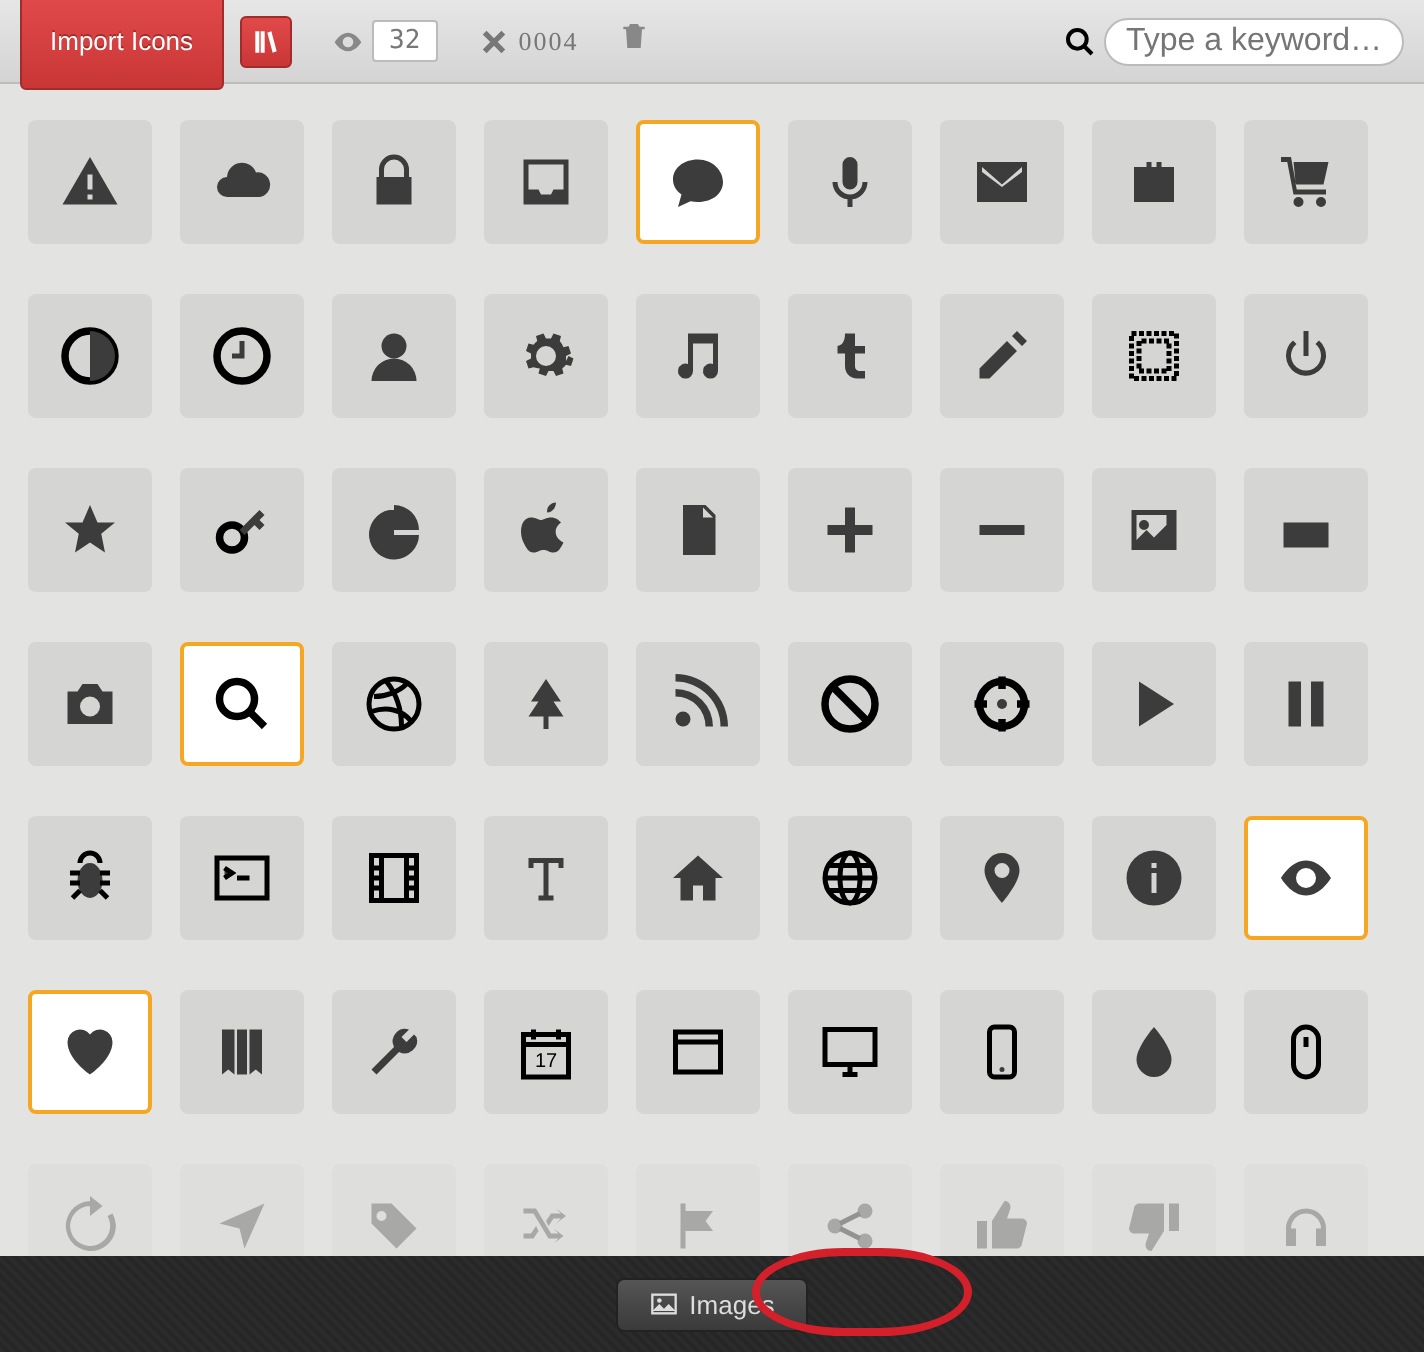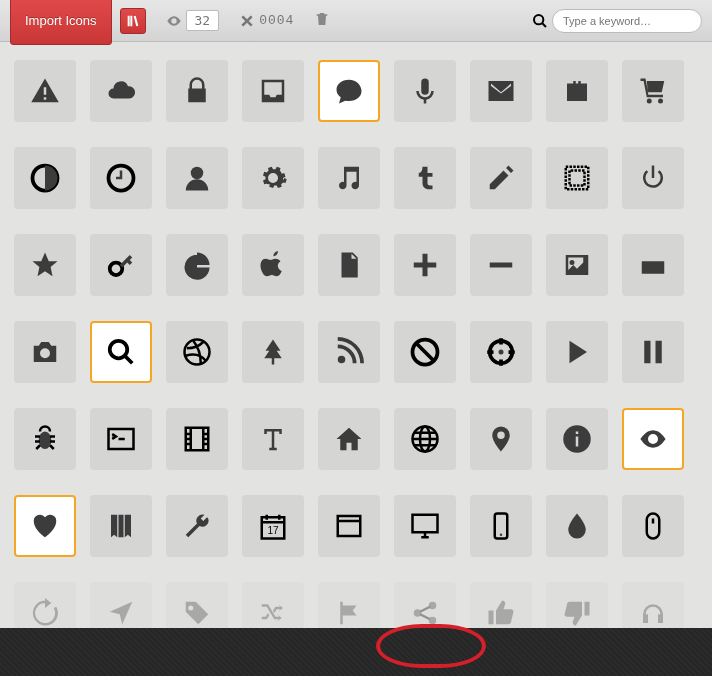--- a/index.html
+++ b/index.html
@@ -29,28 +29,28 @@
   color: #fff; width: 26px; height: 26px;
   border-radius: 3px; border: 1px solid #a12c2c;
   display: flex; align-items: center; justify-content: center;
   cursor: pointer;
 }
 .stat { display: flex; align-items: center; gap: 4px; color: #777; font-size: 13px; margin-left: 12px; }
 .stat-box {
   background: #fff; border: 1px solid #bbb;
   padding: 2px 8px; border-radius: 2px; font-family: monospace;
 }
-.stat-plain { font-family: Liberation Mono, monospace; letter-spacing: 1px; }
+.stat-plain { font-family: Liberation Serif, serif; letter-spacing: 1px; }
 .tb-icon { width: 16px; height: 16px; fill: #888; }
 .trash-btn { margin-left: 12px; cursor: pointer; }
 .search-wrap { margin-left: auto; display: flex; align-items: center; gap: 4px; }
 .search-input {
   width: 150px; height: 24px;
   border-radius: 12px; border: 1px solid #bbb;
-  padding: 0 10px; font-size: 11px; color: #7f1d1d;
+  padding: 0 10px; font-size: 16px; color: #7f1d1d;
   background: #fff;
 }
 .grid {
   padding: 18px 14px;
   display: grid;
   grid-template-columns: repeat(9, 62px);
   grid-auto-rows: 62px;
   gap: 25px 14px;
 }
 .cell {
@@ -669,15 +669,21 @@
       </svg>
     </div>
     <div class="cell faded-row">
       <svg>
         <use href="#i-headphones"></use>
       </svg>
     </div>
   </div>
 
 <div class="bottombar">
+  <button class="bb-btn">
+    <svg>
+        <use href="#i-img"></use>
+      </svg>
+    <span>Images</span>
+  </button>
 </div>
 
 <div class="highlight-ring" id="ring" style="left: 376px; top: 624px; width: 110px; height: 44px;"></div>
 
 </body></html>

